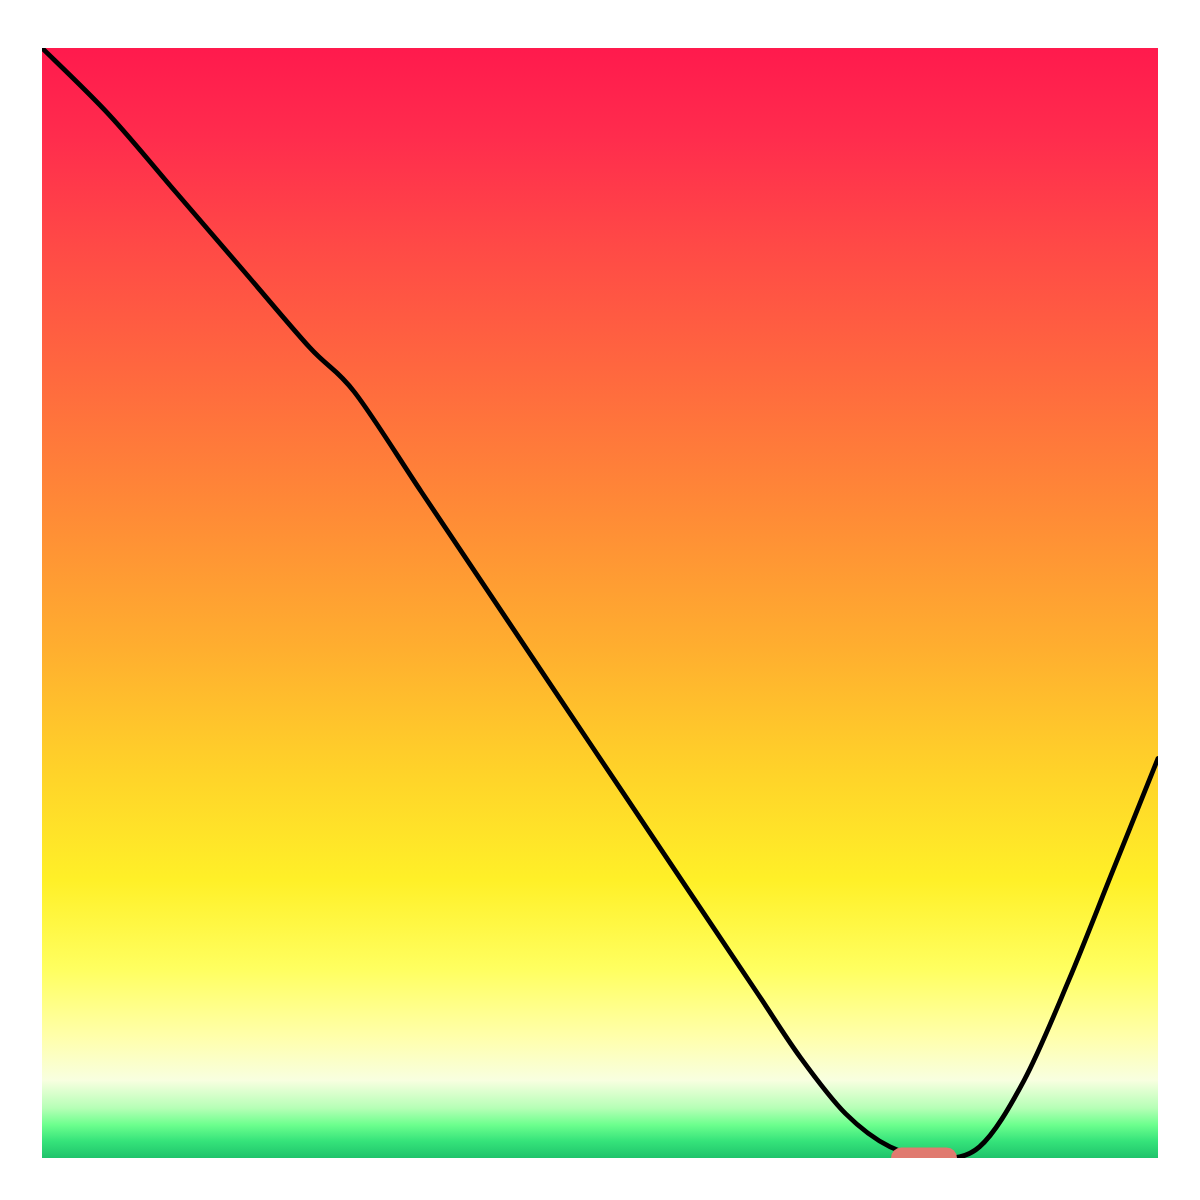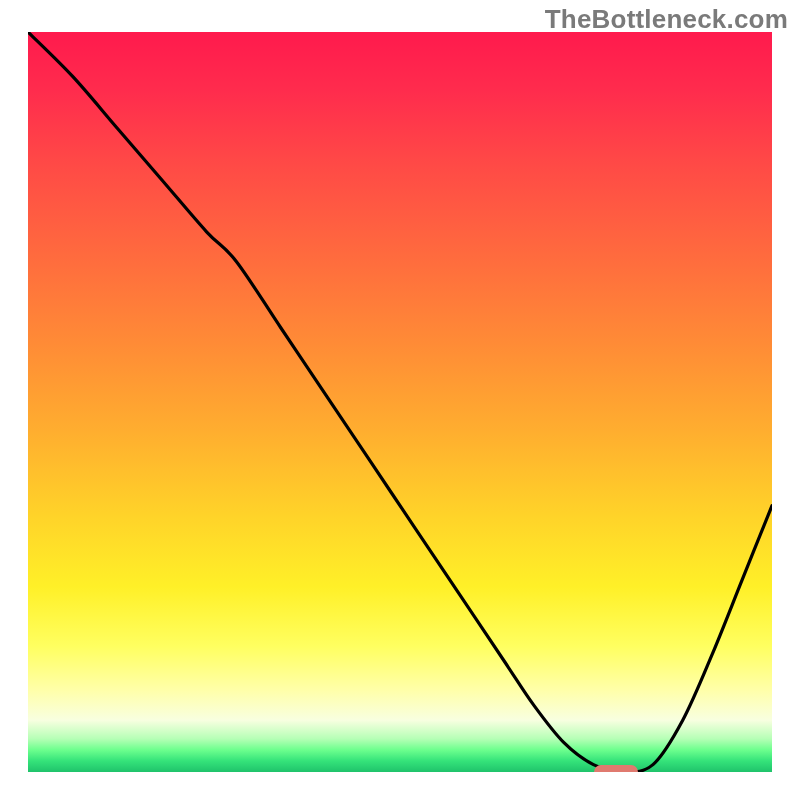--- a/index.html
+++ b/index.html
@@ -71,21 +71,20 @@
     background: #e07a6f;
     z-index: 2;
     transform: translate(-50%, -50%);
   }
 </style>
 </head>
 <body>
 
 <div class="container">
 
-  <div class="watermark">TheBottleneck.com</div>
 
   <div class="plot-area">
     <div class="gradient"></div>
 
     <svg class="curve" viewBox="0 0 744 740" preserveAspectRatio="none">
       <path id="curve-path" fill="none" stroke-width="3.2" stroke-linejoin="round" stroke-linecap="round" stroke="#000000" d="M 0,0 C 7.44,7.4000000000000155 29.759999999999998,28.36666666666675 44.64,44.40000000000009 C 59.52,60.43333333333344 74.4,78.9333333333334 89.28,96.20000000000005 C 104.16,113.4666666666667 119.03999999999999,130.73333333333332 133.92,148 C 148.79999999999998,165.26666666666668 166.16,186.2333333333334 178.56,199.80000000000007 C 190.96,213.36666666666673 195.92000000000002,213.3666666666667 208.32000000000002,229.40000000000003 C 220.72000000000003,245.43333333333337 238.08,273.8 252.96,296 C 267.84000000000003,318.2 282.72,340.4 297.6,362.59999999999997 C 312.48,384.79999999999995 327.36,407 342.24,429.2 C 357.12,451.4 372,473.59999999999997 386.88,495.79999999999995 C 401.76,518 416.64,540.1999999999999 431.52,562.4 C 446.4,584.6 463.76,610.5 476.16,629 C 488.56000000000006,647.5 496,659.8333333333333 505.92,673.4 C 515.84,686.9666666666667 525.76,700.5333333333333 535.68,710.4 C 545.5999999999999,720.2666666666667 555.52,727.6666666666667 565.44,732.6 C 575.3600000000001,737.5333333333333 585.2800000000001,740 595.2,740 C 605.12,740 615.04,741.2333333333333 624.9599999999999,732.6 C 634.8799999999999,723.9666666666667 644.8,706.7 654.72,688.2 C 664.6400000000001,669.7 674.5600000000001,645.0333333333333 684.48,621.6 C 694.4,598.1666666666667 704.32,572.2666666666667 714.24,547.6 C 724.16,522.9333333333334 739.04,485.93333333333334 744,473.6"></path>
     </svg>
 
     <div id="opt-marker" class="marker" style="background: rgb(224, 122, 111); left: 587.76px; top: 740px;"></div>
   </div>

